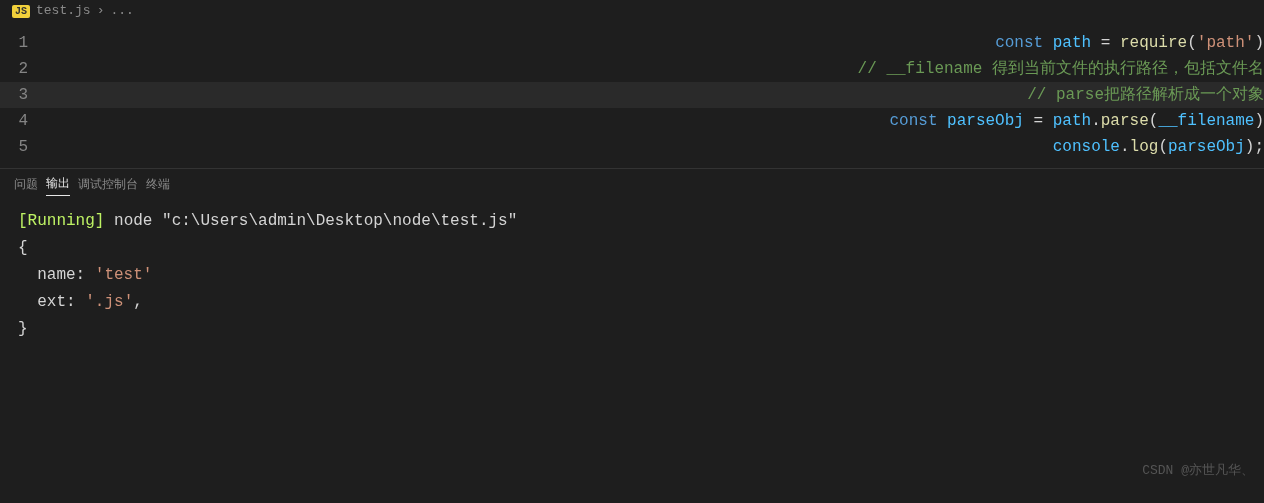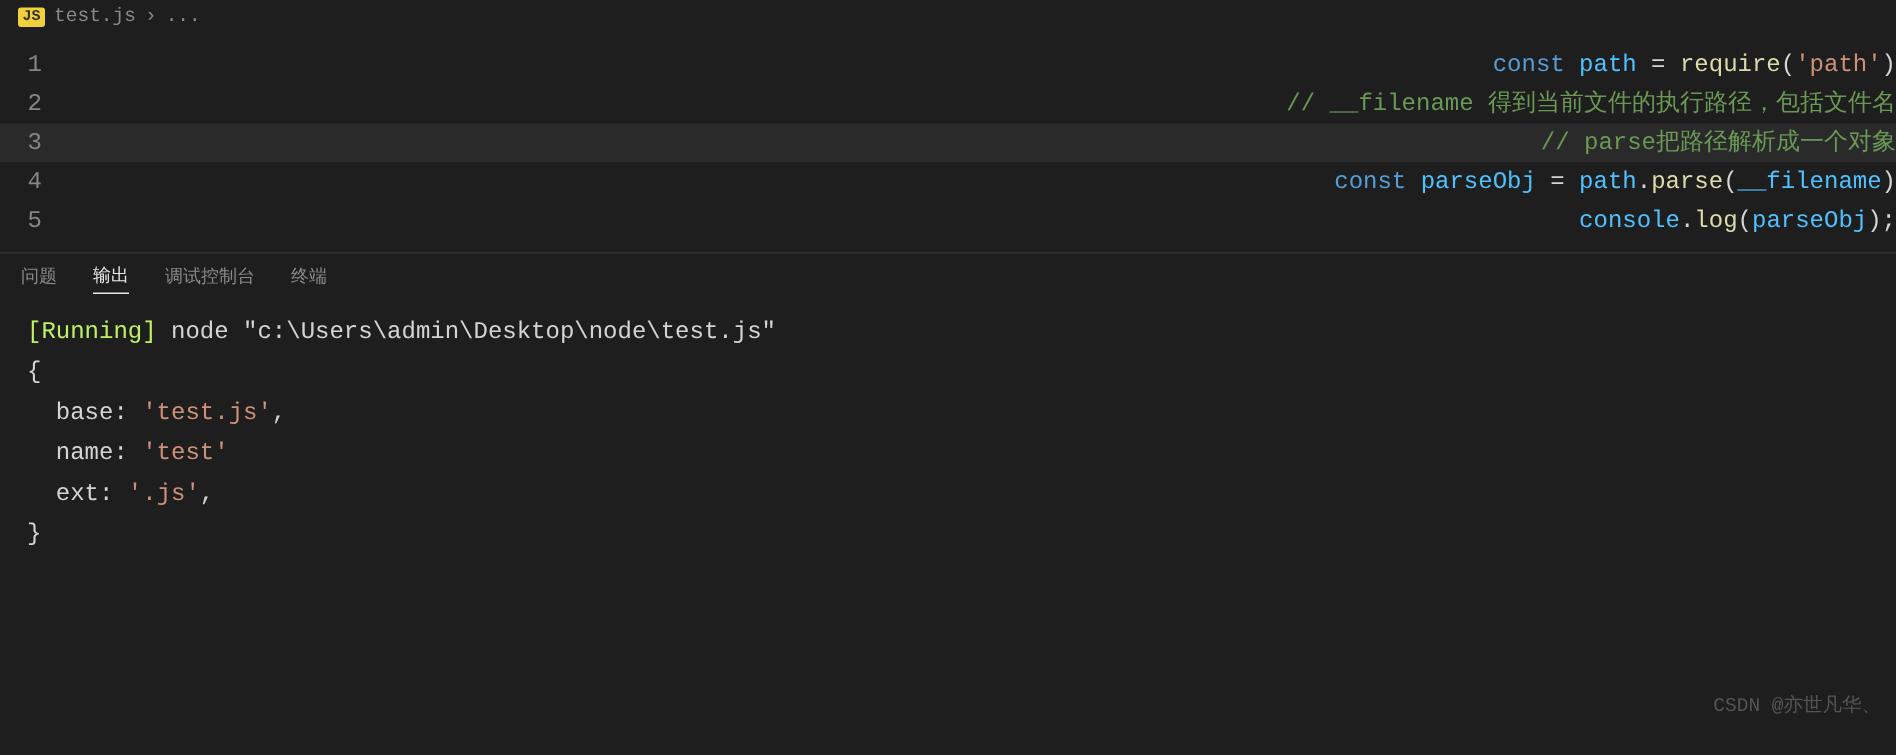--- a/index.html
+++ b/index.html
@@ -62,21 +62,21 @@
     .comment { color: #6a9955; }
     .punct { color: #d4d4d4; }
     
     .panel {
       border-top: 1px solid #333;
       background: #1e1e1e;
     }
     .panel-tabs {
       display: flex;
       padding: 6px 14px;
-      gap: 24px;
+      gap: 8px;
       align-items: center;
       font-size: 12px;
     }
     .panel-tab {
       color: #8a8a8a;
       cursor: pointer;
       padding-bottom: 3px;
     }
     .panel-tab.active {
       color: #e7e7e7;
@@ -138,21 +138,20 @@
   <div class="panel-tabs">
     <span class="panel-tab">问题</span>
     <span class="panel-tab active">输出</span>
     <span class="panel-tab">调试控制台</span>
     <span class="panel-tab">终端</span>
   </div>
   <div class="output">
     <div class="output-line"><span class="running">[Running]</span><span> node "c:\Users\admin\Desktop\node\test.js"</span></div>
     <div class="output-line">{</div>
     <div id="obj-body">
-        <div class="output-line"><span>  base: </span><span class="out-str">'test.js'</span><span>,</span></div>
         <div class="output-line"><span>  name: </span><span class="out-str">'test'</span><span></span></div>
         <div class="output-line"><span>  ext: </span><span class="out-str">'.js'</span><span>,</span></div>
       </div>
     <div class="output-line">}</div>
     <div class="output-line">&nbsp;</div>
   </div>
 </div>
 
 <div class="watermark">CSDN @亦世凡华、</div>
 

